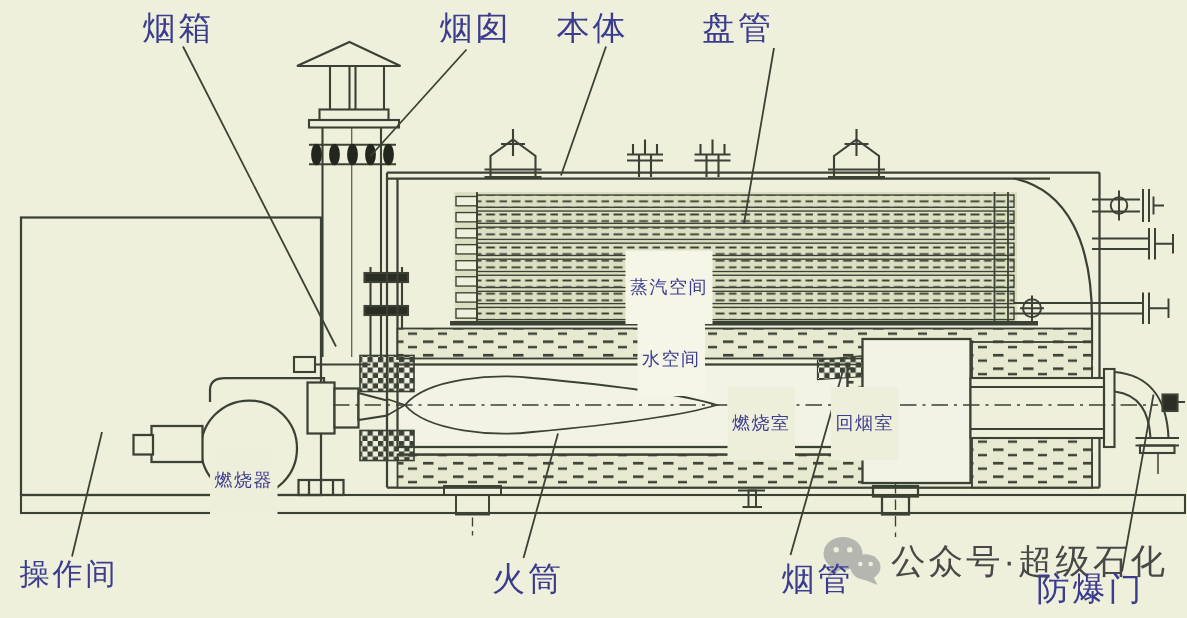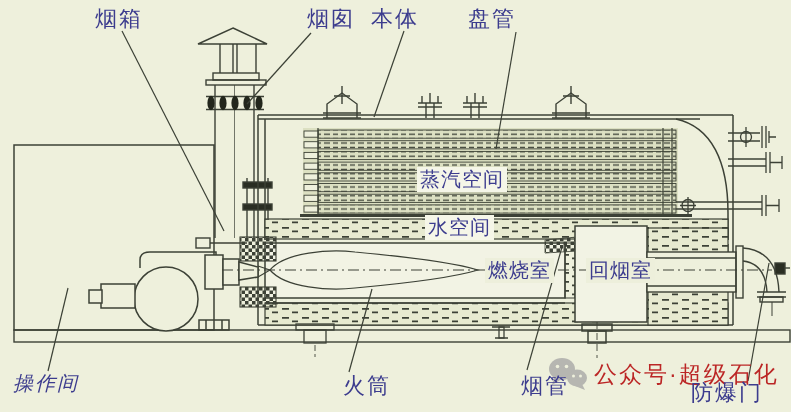--- a/index.html
+++ b/index.html
@@ -3,26 +3,26 @@
 <meta charset="utf-8">
 <title>Diagram</title>
 <style>
   html,body{margin:0;padding:0;}
   body{width:791px;height:412px;overflow:hidden;background:#eef0dc;}
   #stage{position:relative;width:791px;height:412px;background:#eef0dc;
          font-family:"Liberation Serif", serif;}
   #stage svg.draw{position:absolute;left:0;top:0;z-index:1;}
   .lbl{position:absolute;z-index:3;color:#3c3c8e;line-height:1.05;
        white-space:nowrap;font-size:22px;letter-spacing:2px;}
-  .lbl.big{font-size:20px;font-style:italic;}
-  .lbl.inner{font-size:20px;letter-spacing:1px;padding:2px 3px;}
+  .lbl.big{font-size:20px;}
+  .lbl.inner{font-size:12px;letter-spacing:1px;padding:18px 3px;}
   .lbl.onwhite{background:#f5f6e8;}
   .lbl.onbg{background:#edefdb;}
   #watermark{position:absolute;left:548px;top:356px;z-index:2;display:flex;
-             align-items:center;gap:6px;color:#b91c1c;
+             align-items:center;gap:6px;color:#404040;
              font-family:"Liberation Sans", sans-serif;justify-content:space-between;}
   #watermark .wm-text{font-size:23px;letter-spacing:2px;opacity:.95;}
 </style>
 </head>
 <body>
 
 <div id="stage">
 
   <svg class="draw" width="791" height="412" viewBox="0 0 791 412">
     <defs>
@@ -213,25 +213,26 @@
       <circle cx="18.5" cy="10.5" r="1.8" fill="#eef0dc"></circle>
       <ellipse cx="29" cy="22" rx="10" ry="8.5" fill="#b6b6b1"></ellipse>
       <polygon points="34,28 37,34 27,30" fill="#b6b6b1"></polygon>
       <circle cx="25.5" cy="20" r="1.5" fill="#eef0dc"></circle>
       <circle cx="32.5" cy="20" r="1.5" fill="#eef0dc"></circle>
     </svg>
     <span class="wm-text">公众号·超级石化</span>
   </div>
 
   <div class="lbl" style="left:95px;top:7px">烟箱</div>
-  <div class="lbl" style="left:307px;top:7px">烟囱</div>
+  <div class="lbl" style="left:293px;top:7px">烟囱</div>
   <div class="lbl" style="left:371px;top:7px">本体</div>
   <div class="lbl" style="left:468px;top:7px">盘管</div>
   <div class="lbl inner onwhite" style="left:417px;top:167px">蒸汽空间</div>
   <div class="lbl inner onbg" style="left:485px;top:258px">燃烧室</div>
   <div class="lbl inner onwhite" style="left:425px;top:215px">水空间</div>
-  <div class="lbl inner onbg" style="left:586px;top:258px">回烟室</div>
+  <div class="lbl inner onbg" style="left:554px;top:258px">回烟室</div>
+  <div class="lbl inner onbg" style="left:140px;top:296px">燃烧器</div>
   <div class="lbl big" style="left:13px;top:373px">操作间</div>
-  <div class="lbl" style="left:343px;top:374px">火筒</div>
+  <div class="lbl" style="left:328px;top:374px">火筒</div>
   <div class="lbl" style="left:521px;top:374px">烟管</div>
   <div class="lbl" style="left:691px;top:381px">防爆门</div>
 
 </div>
 
 </body></html>

